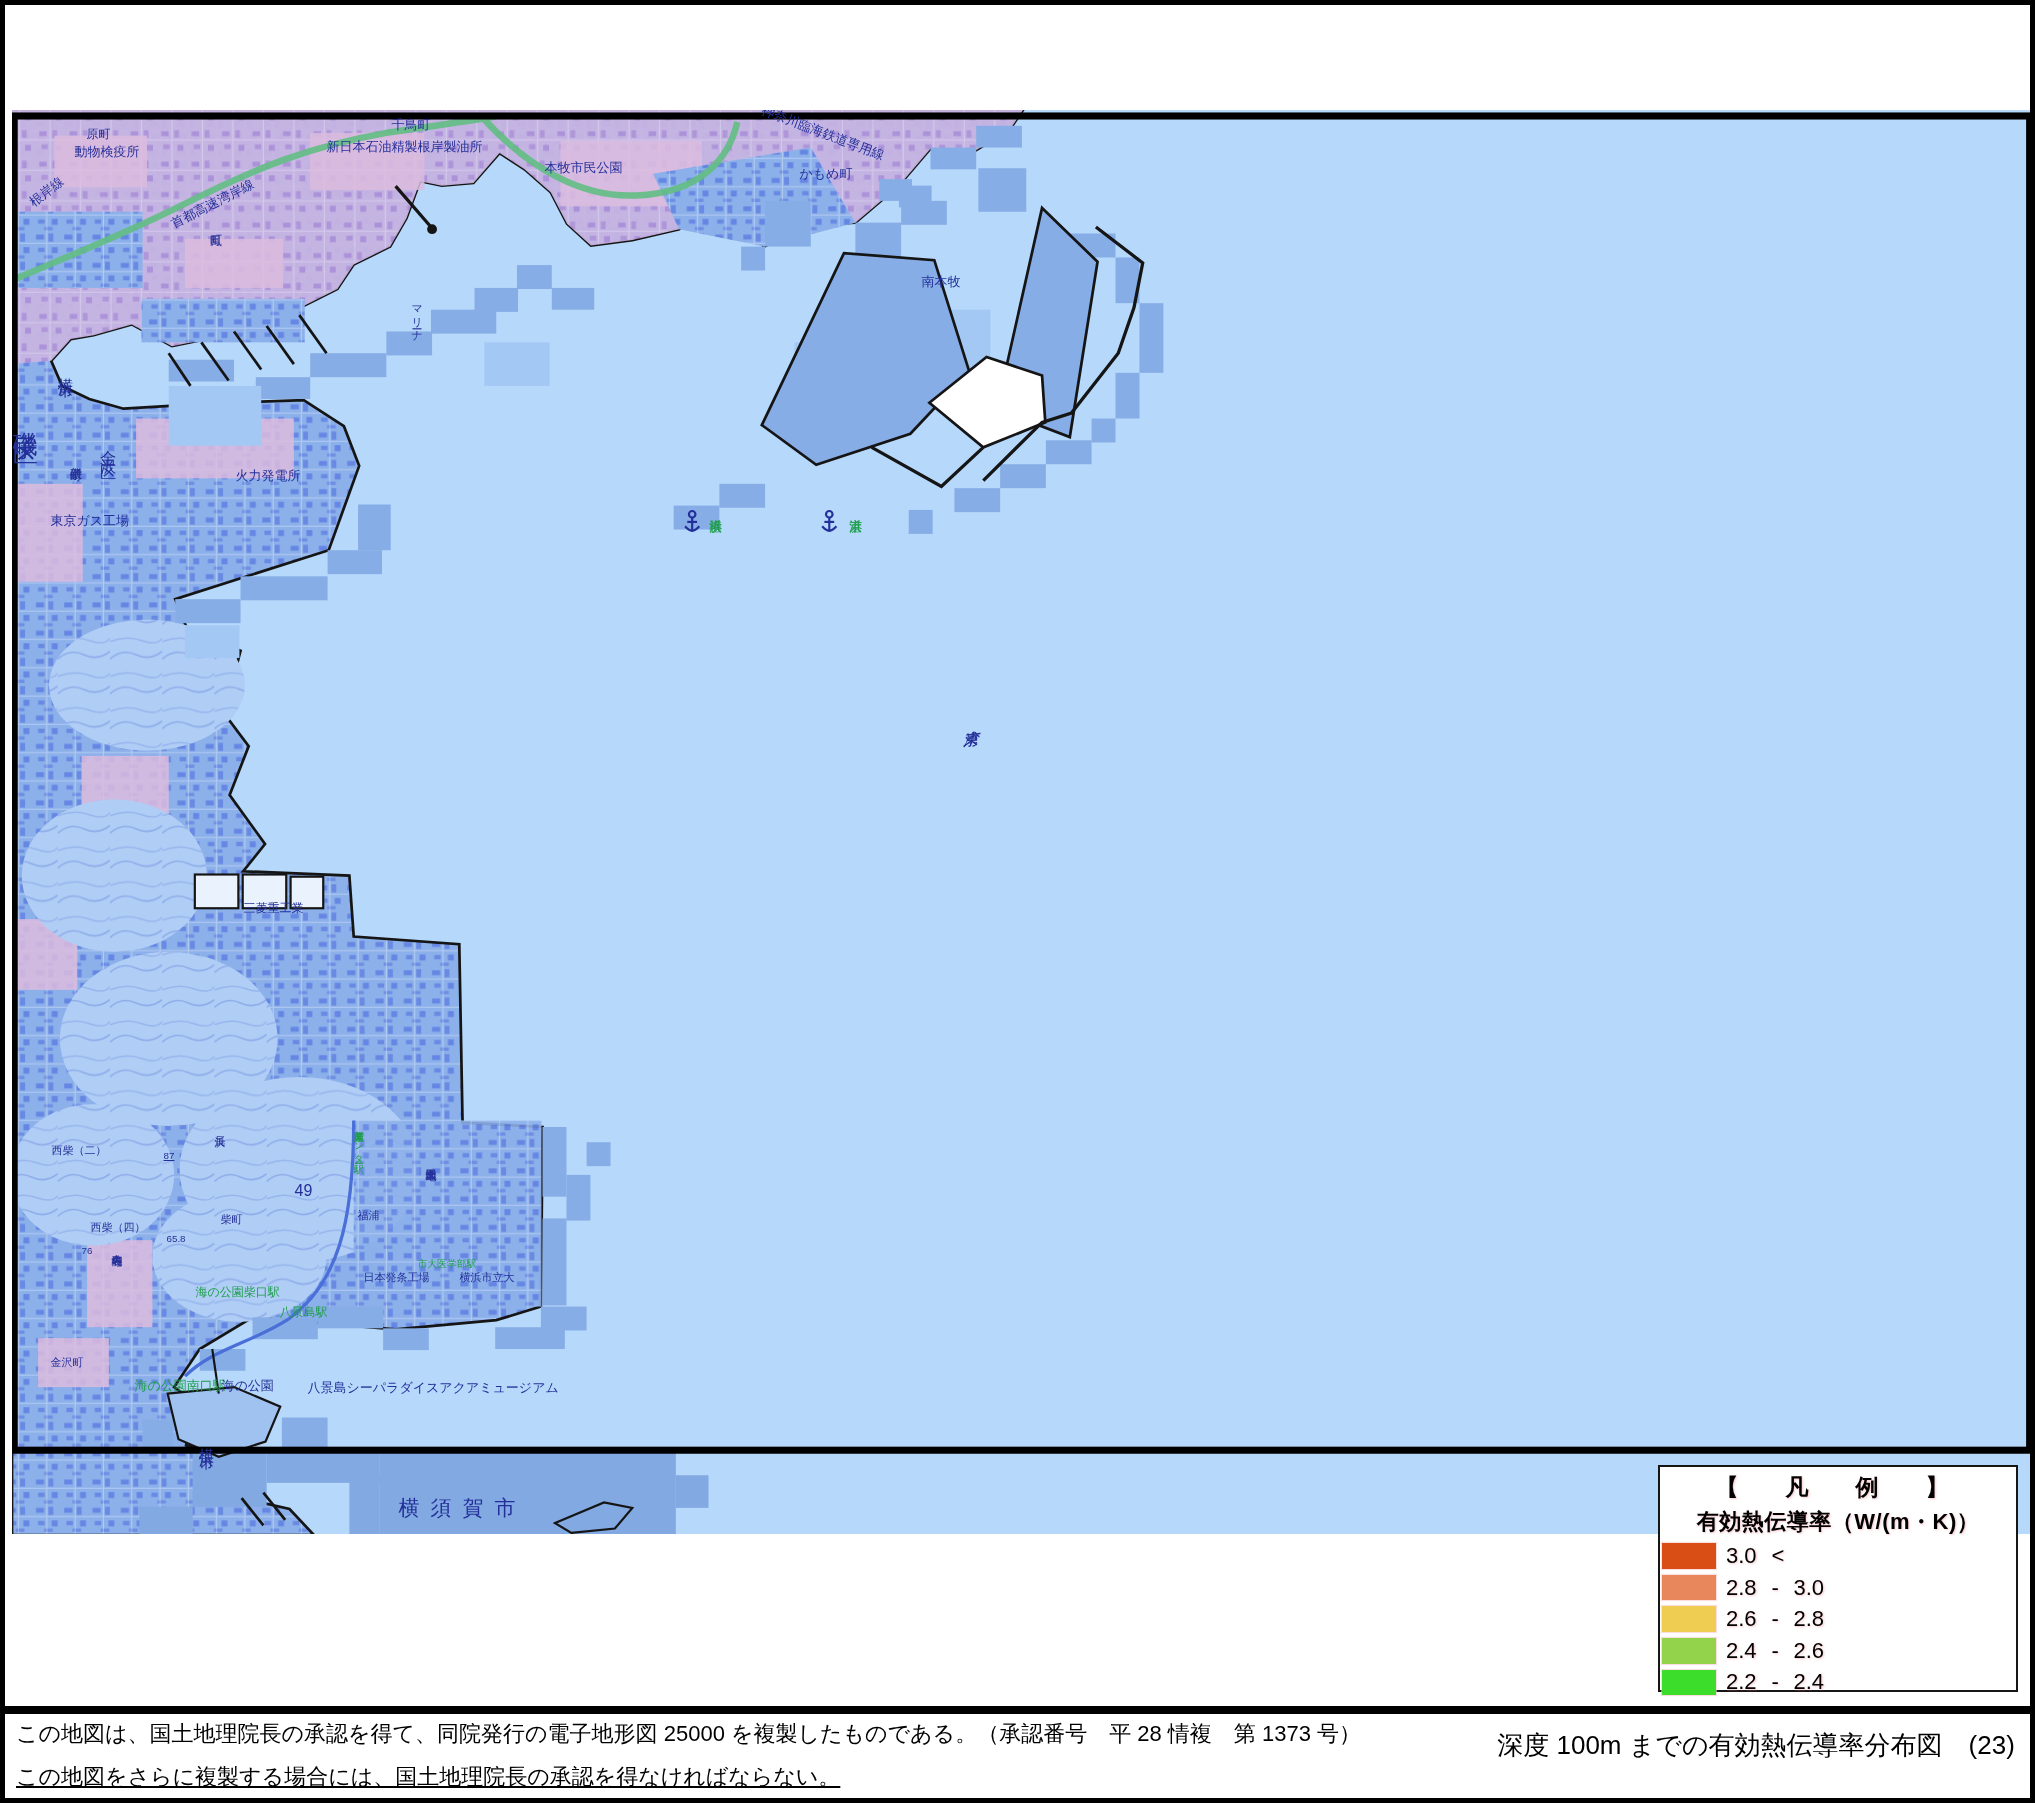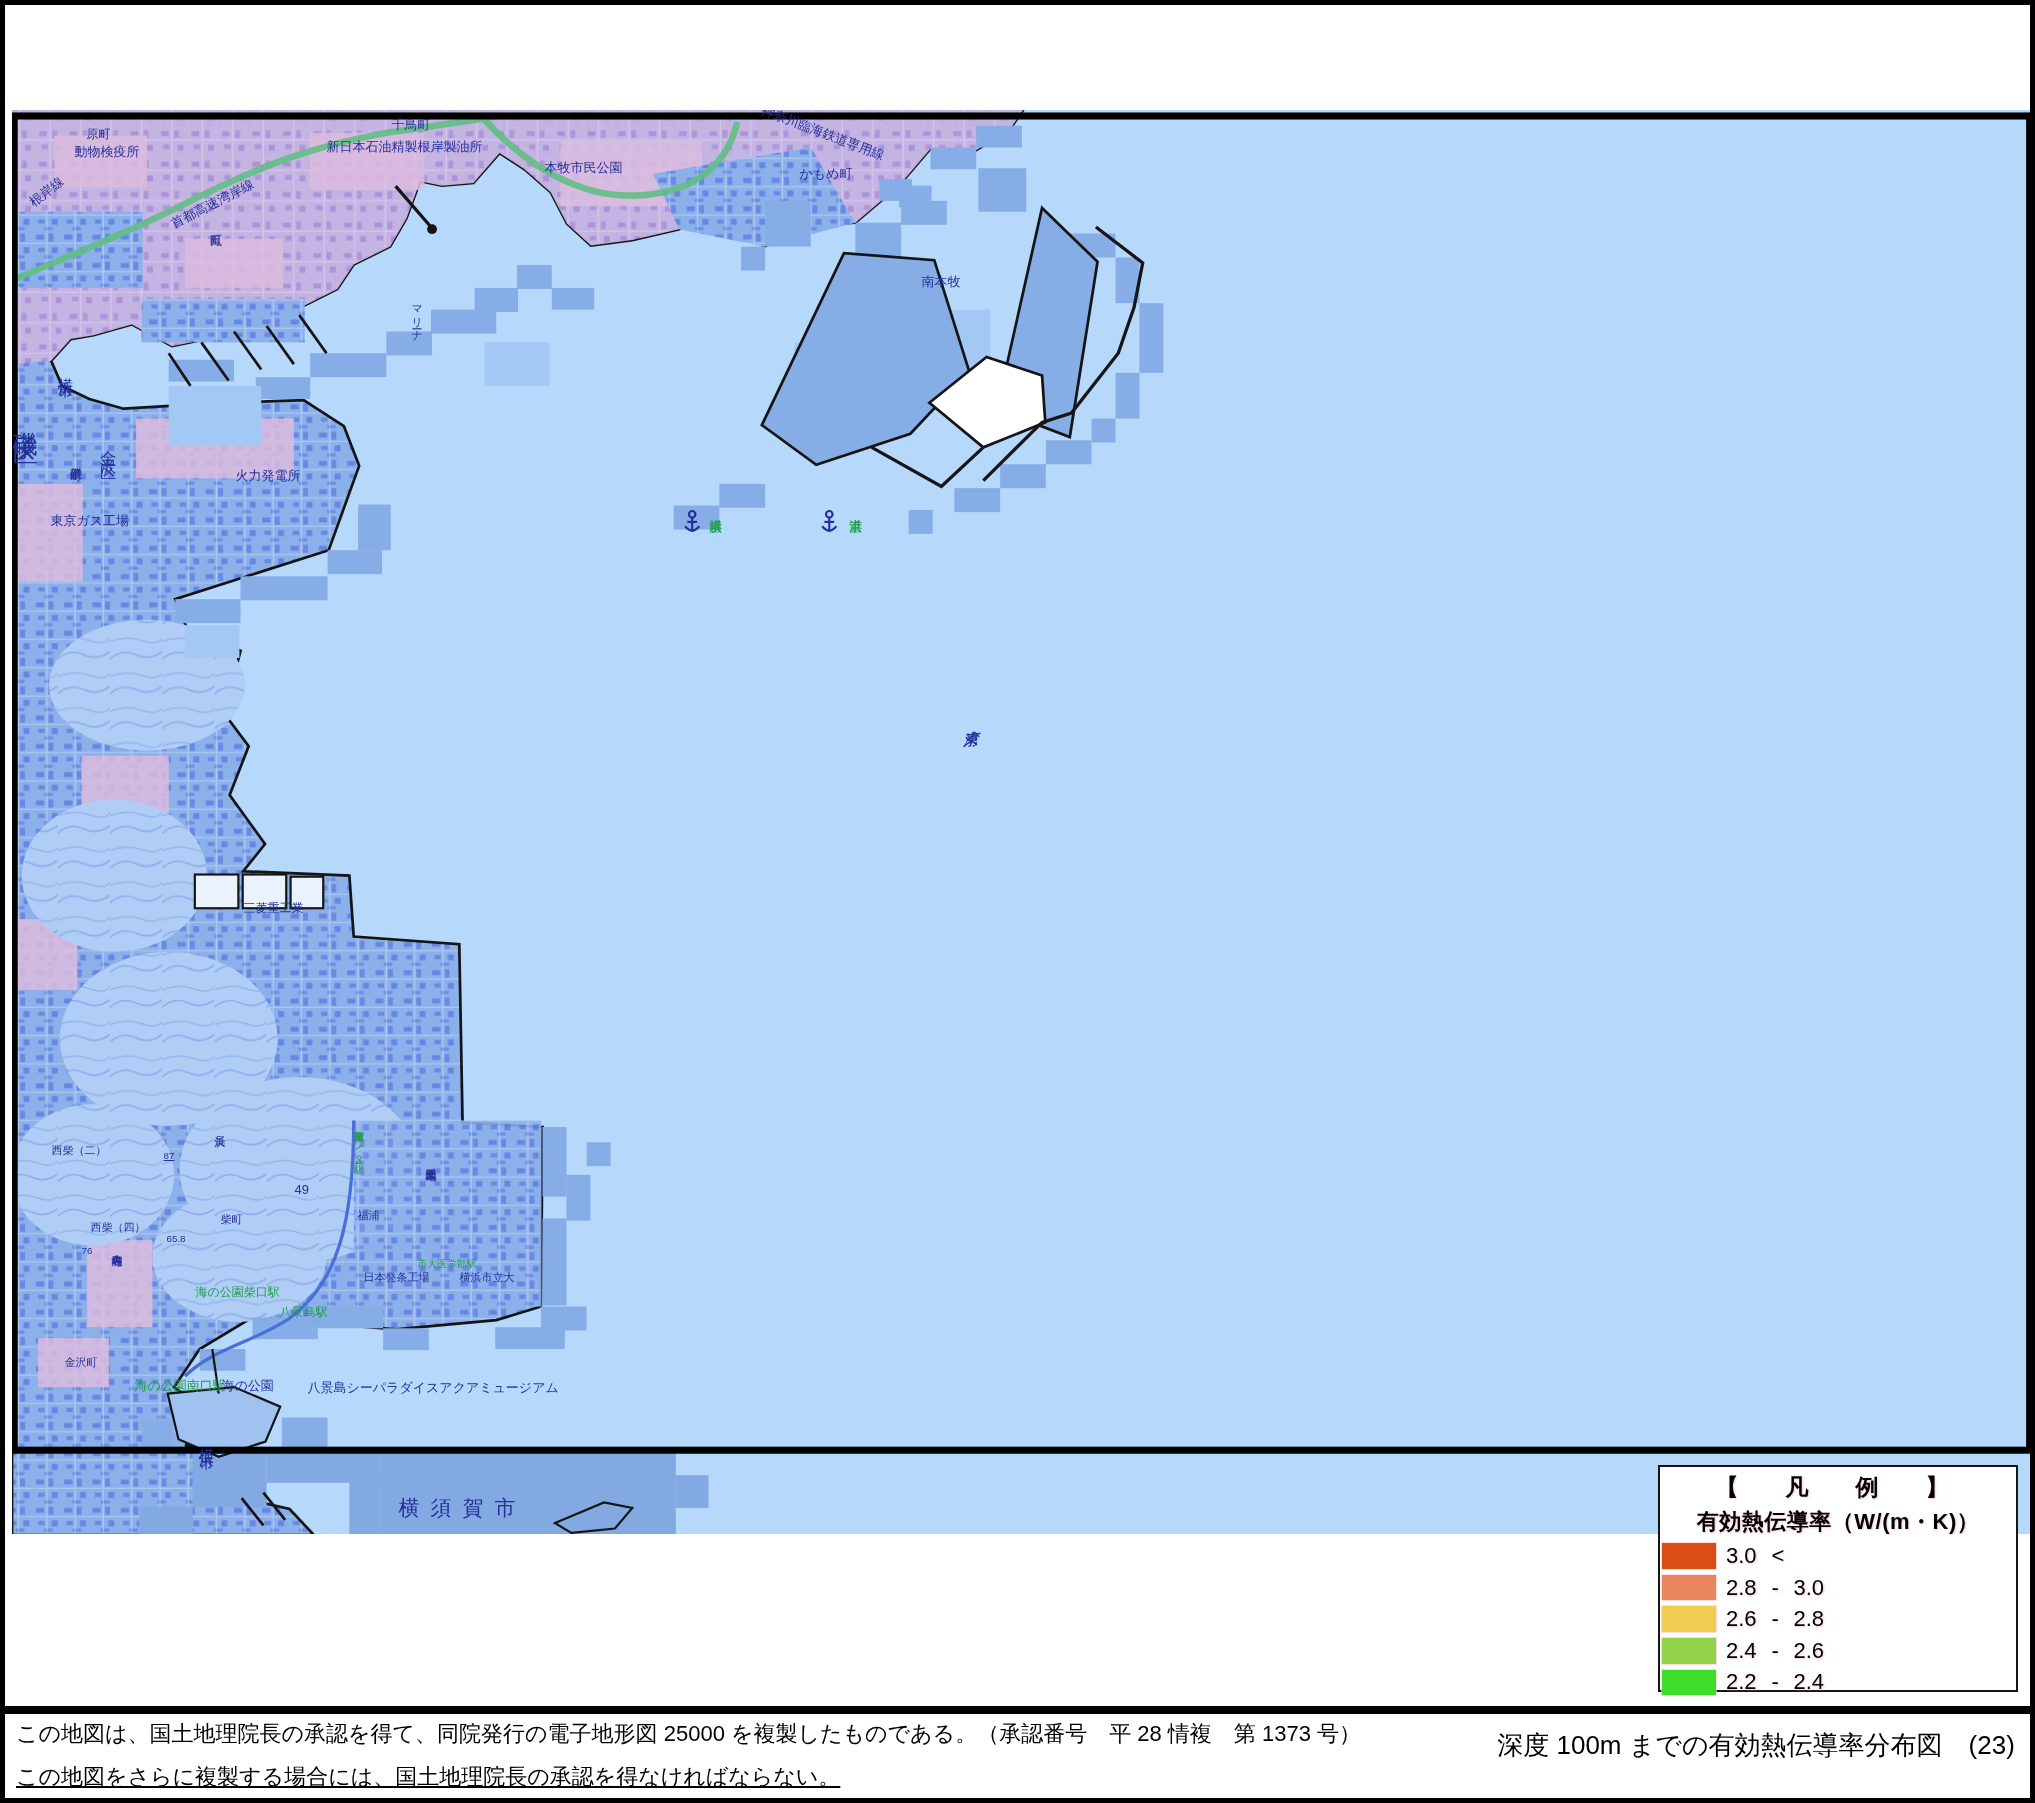--- a/index.html
+++ b/index.html
@@ -256,38 +256,38 @@
         <span class="map-label vert" style="left: 399px; top: 188px; font-size: 11px;">マリーナ</span>
         <span class="map-label vert" style="left: 697px; top: 399px; font-size: 13px; color: rgb(31, 158, 76);">横浜港</span>
         <span class="map-label vert" style="left: 837px; top: 399px; font-size: 13px; color: rgb(31, 158, 76);">京浜港</span>
         <span class="map-label vert ital" style="left: 951px; top: 609px; font-size: 15.2px;">東京湾</span>
         <span class="map-label" style="left: 232px; top: 792px; font-size: 12px;">三菱重工業</span>
         <span class="map-label" style="left: 40px; top: 1035px; font-size: 11px;">西柴（二）</span>
         <span class="map-label" style="left: 79px; top: 1112px; font-size: 11px;">西柴（四）</span>
         <span class="map-label vert" style="left: 202px; top: 1017px; font-size: 11px;">長浜</span>
         <span class="map-label" style="left: 209px; top: 1104px; font-size: 11px;">柴町</span>
         <span class="map-label vert" style="left: 99px; top: 1136px; font-size: 11px;">称名寺境内</span>
-        <span class="map-label" style="left: 53px; top: 1247px; font-size: 11px;">金沢町</span>
+        <span class="map-label" style="left: 39px; top: 1247px; font-size: 11px;">金沢町</span>
         <span class="map-label vert" style="left: 413px; top: 1051px; font-size: 11px;">金沢工業団地</span>
         <span class="map-label" style="left: 346px; top: 1100px; font-size: 11px;">福浦</span>
         <span class="map-label vert" style="left: 342px; top: 1014px; font-size: 9.8px; color: rgb(31, 158, 76);">産業振興センター駅</span>
         <span class="map-label" style="left: 352px; top: 1162px; font-size: 11px;">日本発条工場</span>
         <span class="map-label" style="left: 406px; top: 1149px; font-size: 9.8px; color: rgb(31, 158, 76);">市大医学部駅</span>
         <span class="map-label" style="left: 448px; top: 1162px; font-size: 11px;">横浜市立大</span>
         <span class="map-label" style="left: 184px; top: 1176px; font-size: 12px; color: rgb(31, 158, 76);">海の公園柴口駅</span>
         <span class="map-label" style="left: 268px; top: 1196px; font-size: 12px; color: rgb(31, 158, 76);">八景島駅</span>
         <span class="map-label" style="left: 123px; top: 1269px; font-size: 13px; color: rgb(31, 158, 76);">海の公園南口駅</span>
         <span class="map-label" style="left: 210px; top: 1269px; font-size: 13px;">海の公園</span>
         <span class="map-label" style="left: 296px; top: 1271px; font-size: 13px;">八景島シーパラダイスアクアミュージアム</span>
         <span class="map-label vert" style="left: 187px; top: 1326px; font-size: 15.2px; letter-spacing: 3.3px;">横浜市</span>
         <span class="map-label" style="left: 387px; top: 1387px; font-size: 21px; letter-spacing: 11px;">横須賀市</span>
         <span class="map-label" style="left: 152px; top: 1041px; font-size: 9.8px; text-decoration: underline;">87</span>
         <span class="map-label" style="left: 155px; top: 1124px; font-size: 9.8px;">65.8</span>
         <span class="map-label" style="left: 70px; top: 1136px; font-size: 9.8px;">76</span>
-        <span class="map-label" style="left: 283px; top: 1073px; font-size: 13px;">49</span>
+        <span class="map-label" style="left: 283px; top: 1073px; font-size: 16px;">49</span>
       </div>
 
     <div class="scalebar">
       
       
       
     </div>
   </div>
 
   <div class="legend">

